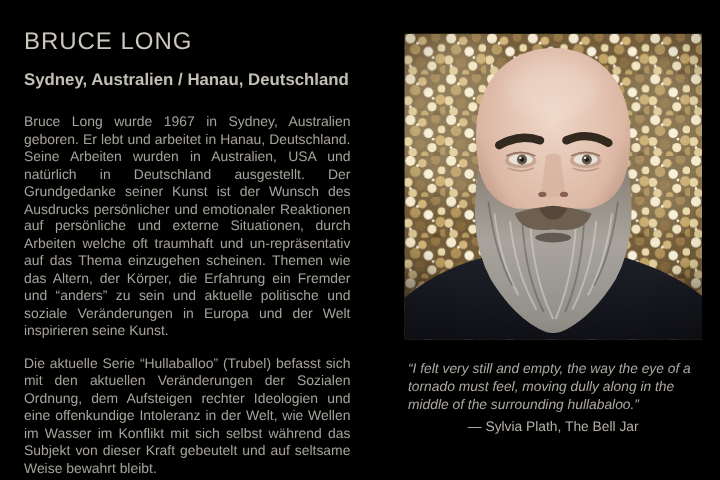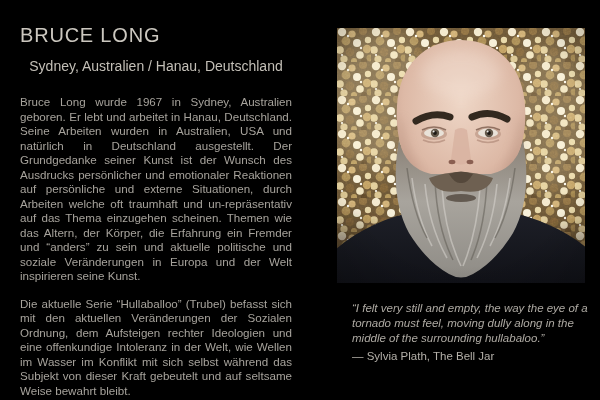--- a/index.html
+++ b/index.html
@@ -19,59 +19,58 @@
     margin:0;
     font-size:20px;
     font-weight:400;
     letter-spacing:0.8px;
     line-height:23px;
     color:#cbc7bf;
   }
   .artist-subtitle{
     margin:11px 0 0 0;
     font-size:14px;
-    font-weight:400;
+    font-weight:700;
     line-height:16px;
     color:#c3bfb7;
-    text-align:center;
   }
   .bio-para{
     margin:0;
     font-size:11.6px;
     line-height:14.5px;
     text-align:justify;
     color:#a7a39c;
     hyphens:auto;
   }
   .bio-para.first{margin-top:21px;}
   .bio-para.second{margin-top:13px;}
   .photo-frame{
     position:absolute;
     left:337px;top:28px;
     width:248px;height:255px;
   }
   .photo-frame svg{display:block;}
   .quote-block{
     position:absolute;
-    left:352px;top:301px;
+    left:340px;top:301px;
     width:246px;
   }
   .quote-text{
     margin:0;
     font-size:11.5px;
     font-style:italic;
     line-height:15px;
     color:#aeaaa3;
   }
   .quote-attribution{
     margin:3px 4px 0 0;
     font-size:11.5px;
     font-style:normal;
     line-height:14px;
-    text-align:left;
+    text-align:center;
     color:#b4b0a9;
   }
 </style>
 </head>
 <body>
 
 <div class="page">
 
   <div class="left-col">
     <h1 class="artist-title">BRUCE LONG</h1>

